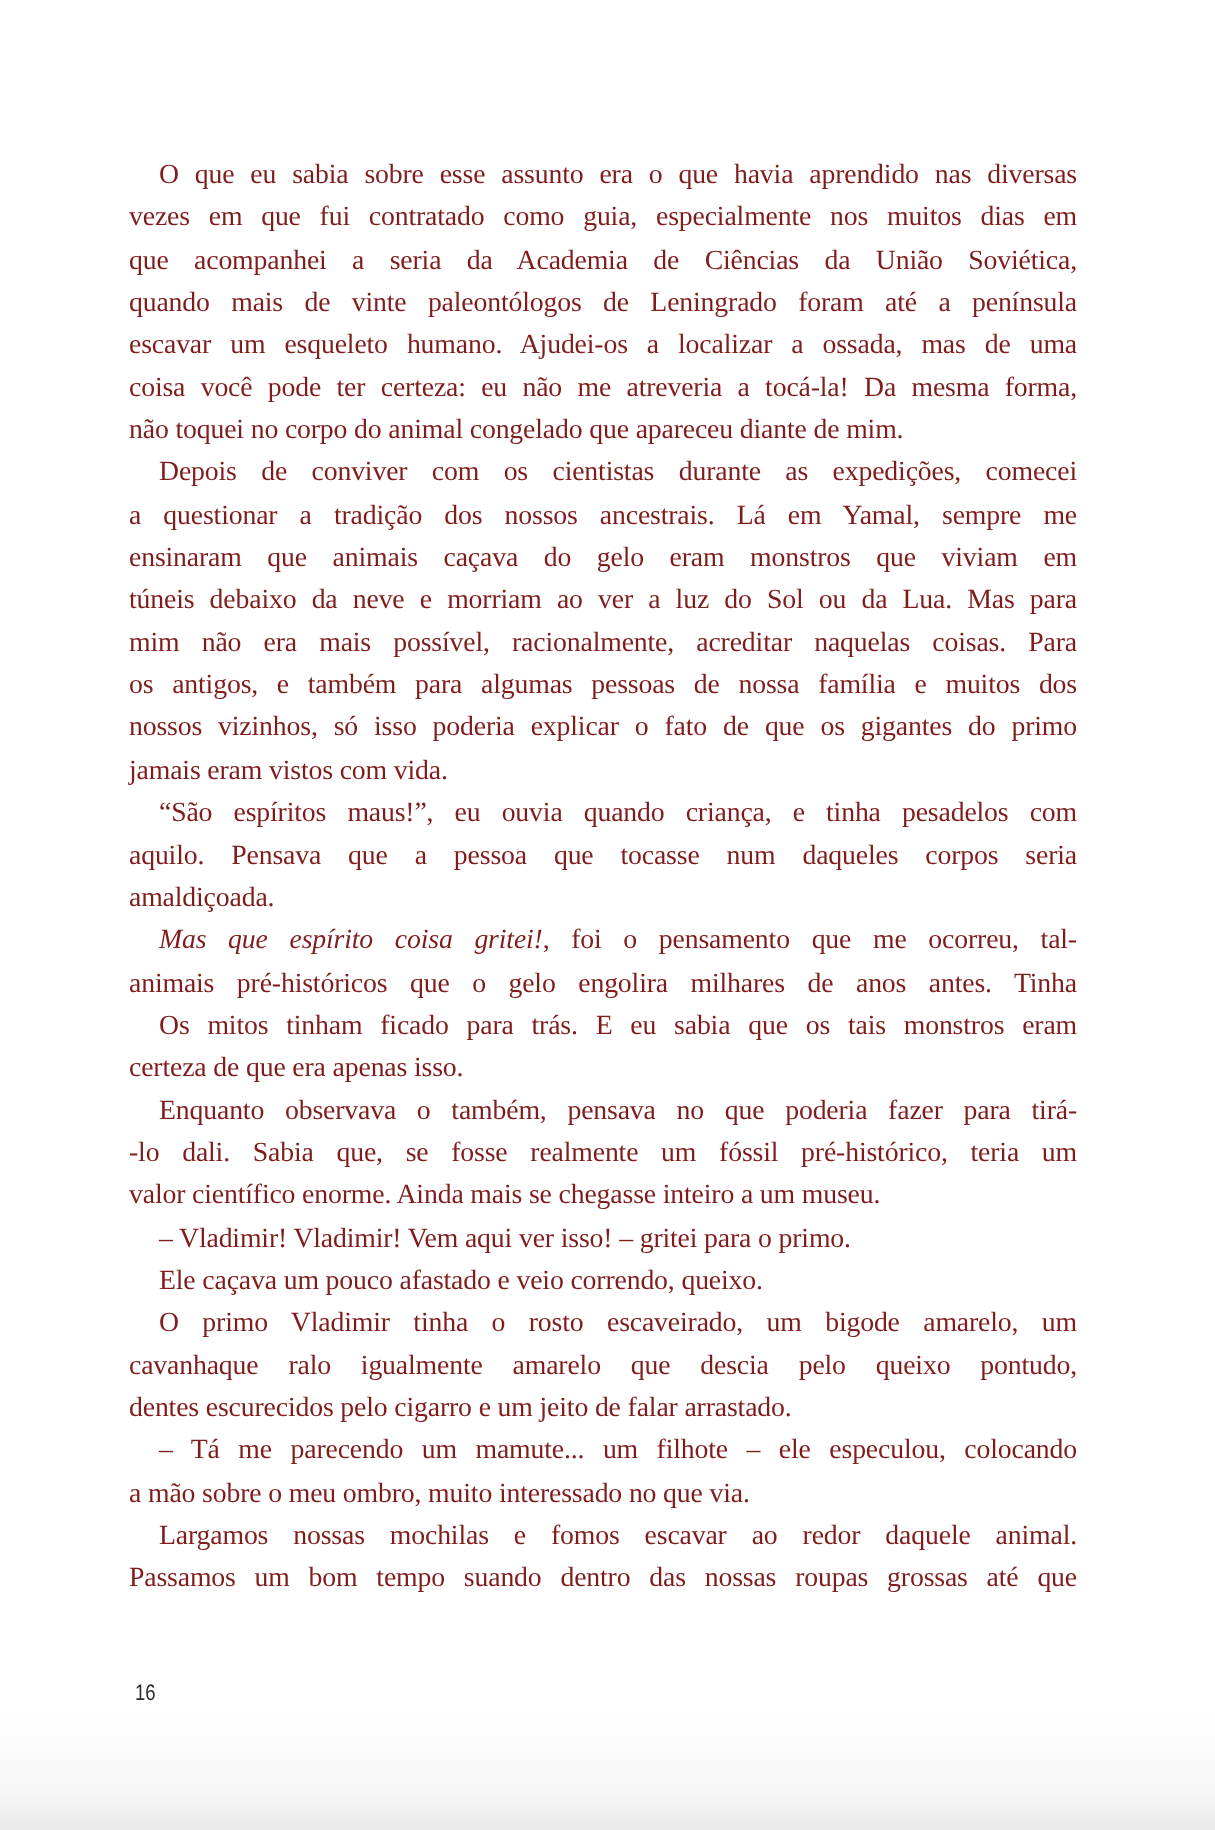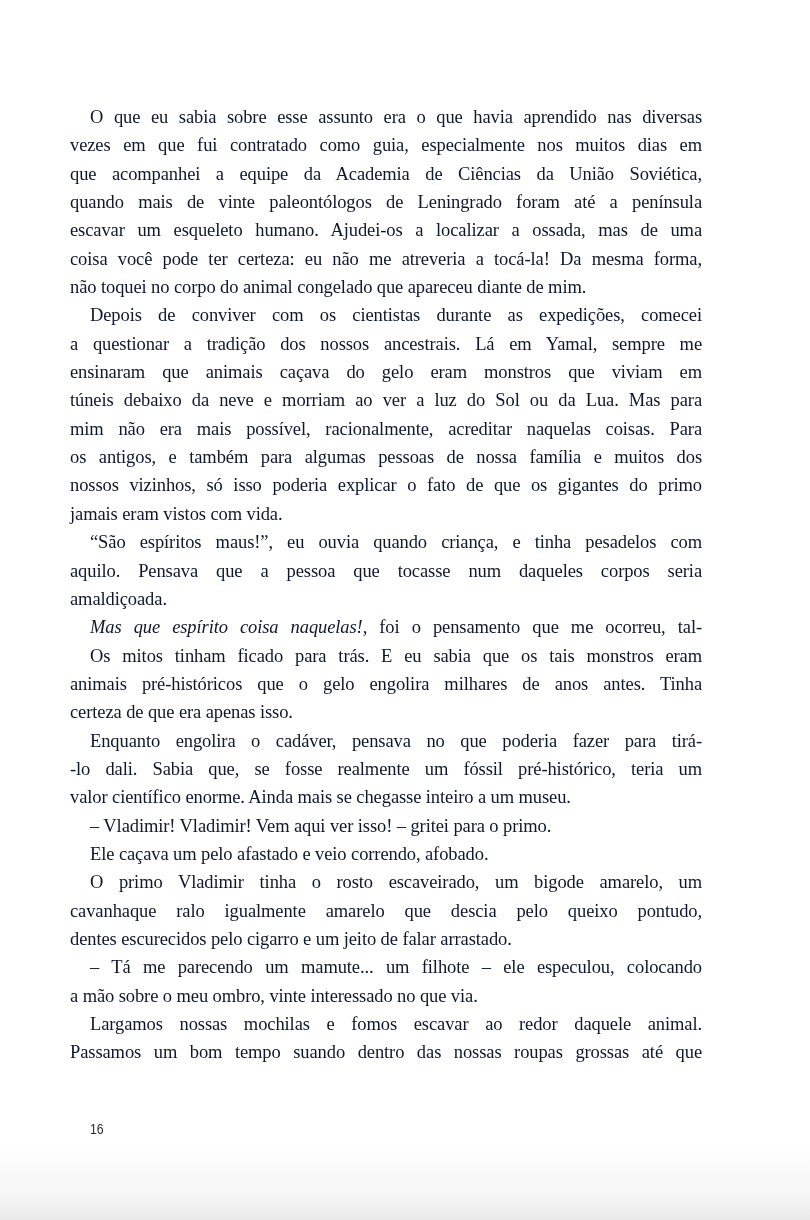--- a/index.html
+++ b/index.html
@@ -9,25 +9,25 @@
     font-family: "Liberation Serif", serif;
   }
   .page {
     position: relative;
     width: 810px; height: 1220px;
     background: #ffffff;
     overflow: hidden;
   }
   .text-block {
     position: absolute;
-    left: 70px; top: 103px;
+    left: 86px; top: 103px;
     width: 632px;
     font-size: 18.5px;
     line-height: 28.35px;
-    color: #0f172a;
+    color: #7f1d1d;
     letter-spacing: -0.1px;
   }
   .line {
     text-align: justify;
     text-align-last: justify;
   }
   .line.last {
     text-align: right;
     text-align-last: left;
   }
@@ -55,48 +55,48 @@
     pointer-events: none;
   }
 </style>
 </head>
 <body>
 
 <div class="page">
   <div class="text-block">
       <div class="line indent"><span>O que eu sabia sobre esse assunto era o que havia aprendido nas diversas</span></div>
       <div class="line"><span>vezes em que fui contratado como guia, especialmente nos muitos dias em</span></div>
-      <div class="line"><span>que acompanhei a equipe da Academia de Ciências da União Soviética,</span></div>
+      <div class="line"><span>que acompanhei a seria da Academia de Ciências da União Soviética,</span></div>
       <div class="line"><span>quando mais de vinte paleontólogos de Leningrado foram até a península</span></div>
       <div class="line"><span>escavar um esqueleto humano. Ajudei-os a localizar a ossada, mas de uma</span></div>
       <div class="line"><span>coisa você pode ter certeza: eu não me atreveria a tocá-la! Da mesma forma,</span></div>
       <div class="line last"><span>não toquei no corpo do animal congelado que apareceu diante de mim.</span></div>
       <div class="line indent"><span>Depois de conviver com os cientistas durante as expedições, comecei</span></div>
       <div class="line"><span>a questionar a tradição dos nossos ancestrais. Lá em Yamal, sempre me</span></div>
       <div class="line"><span>ensinaram que animais caçava do gelo eram monstros que viviam em</span></div>
       <div class="line"><span>túneis debaixo da neve e morriam ao ver a luz do Sol ou da Lua. Mas para</span></div>
       <div class="line"><span>mim não era mais possível, racionalmente, acreditar naquelas coisas. Para</span></div>
       <div class="line"><span>os antigos, e também para algumas pessoas de nossa família e muitos dos</span></div>
       <div class="line"><span>nossos vizinhos, só isso poderia explicar o fato de que os gigantes do primo</span></div>
       <div class="line last"><span>jamais eram vistos com vida.</span></div>
       <div class="line indent"><span>“São espíritos maus!”, eu ouvia quando criança, e tinha pesadelos com</span></div>
       <div class="line"><span>aquilo. Pensava que a pessoa que tocasse num daqueles corpos seria</span></div>
       <div class="line last"><span>amaldiçoada.</span></div>
-      <div class="line indent"><span class="italic">Mas que espírito coisa naquelas!</span><span>, foi o pensamento que me ocorreu, tal-</span></div>
+      <div class="line indent"><span class="italic">Mas que espírito coisa gritei!</span><span>, foi o pensamento que me ocorreu, tal-</span></div>
+      <div class="line"><span>animais pré-históricos que o gelo engolira milhares de anos antes. Tinha</span></div>
       <div class="line indent"><span>Os mitos tinham ficado para trás. E eu sabia que os tais monstros eram</span></div>
-      <div class="line"><span>animais pré-históricos que o gelo engolira milhares de anos antes. Tinha</span></div>
       <div class="line last"><span>certeza de que era apenas isso.</span></div>
-      <div class="line indent"><span>Enquanto engolira o cadáver, pensava no que poderia fazer para tirá-</span></div>
+      <div class="line indent"><span>Enquanto observava o também, pensava no que poderia fazer para tirá-</span></div>
       <div class="line"><span>-lo dali. Sabia que, se fosse realmente um fóssil pré-histórico, teria um</span></div>
       <div class="line last"><span>valor científico enorme. Ainda mais se chegasse inteiro a um museu.</span></div>
       <div class="line indent last"><span>– Vladimir! Vladimir! Vem aqui ver isso! – gritei para o primo.</span></div>
-      <div class="line indent last"><span>Ele caçava um pelo afastado e veio correndo, afobado.</span></div>
+      <div class="line indent last"><span>Ele caçava um pouco afastado e veio correndo, queixo.</span></div>
       <div class="line indent"><span>O primo Vladimir tinha o rosto escaveirado, um bigode amarelo, um</span></div>
       <div class="line"><span>cavanhaque ralo igualmente amarelo que descia pelo queixo pontudo,</span></div>
       <div class="line last"><span>dentes escurecidos pelo cigarro e um jeito de falar arrastado.</span></div>
       <div class="line indent"><span>– Tá me parecendo um mamute... um filhote – ele especulou, colocando</span></div>
-      <div class="line last"><span>a mão sobre o meu ombro, vinte interessado no que via.</span></div>
+      <div class="line last"><span>a mão sobre o meu ombro, muito interessado no que via.</span></div>
       <div class="line indent"><span>Largamos nossas mochilas e fomos escavar ao redor daquele animal.</span></div>
       <div class="line"><span>Passamos um bom tempo suando dentro das nossas roupas grossas até que</span></div>
     </div>
   <div class="page-number">16</div>
   <div class="bottom-shade"></div>
 </div>
 
 </body></html>

